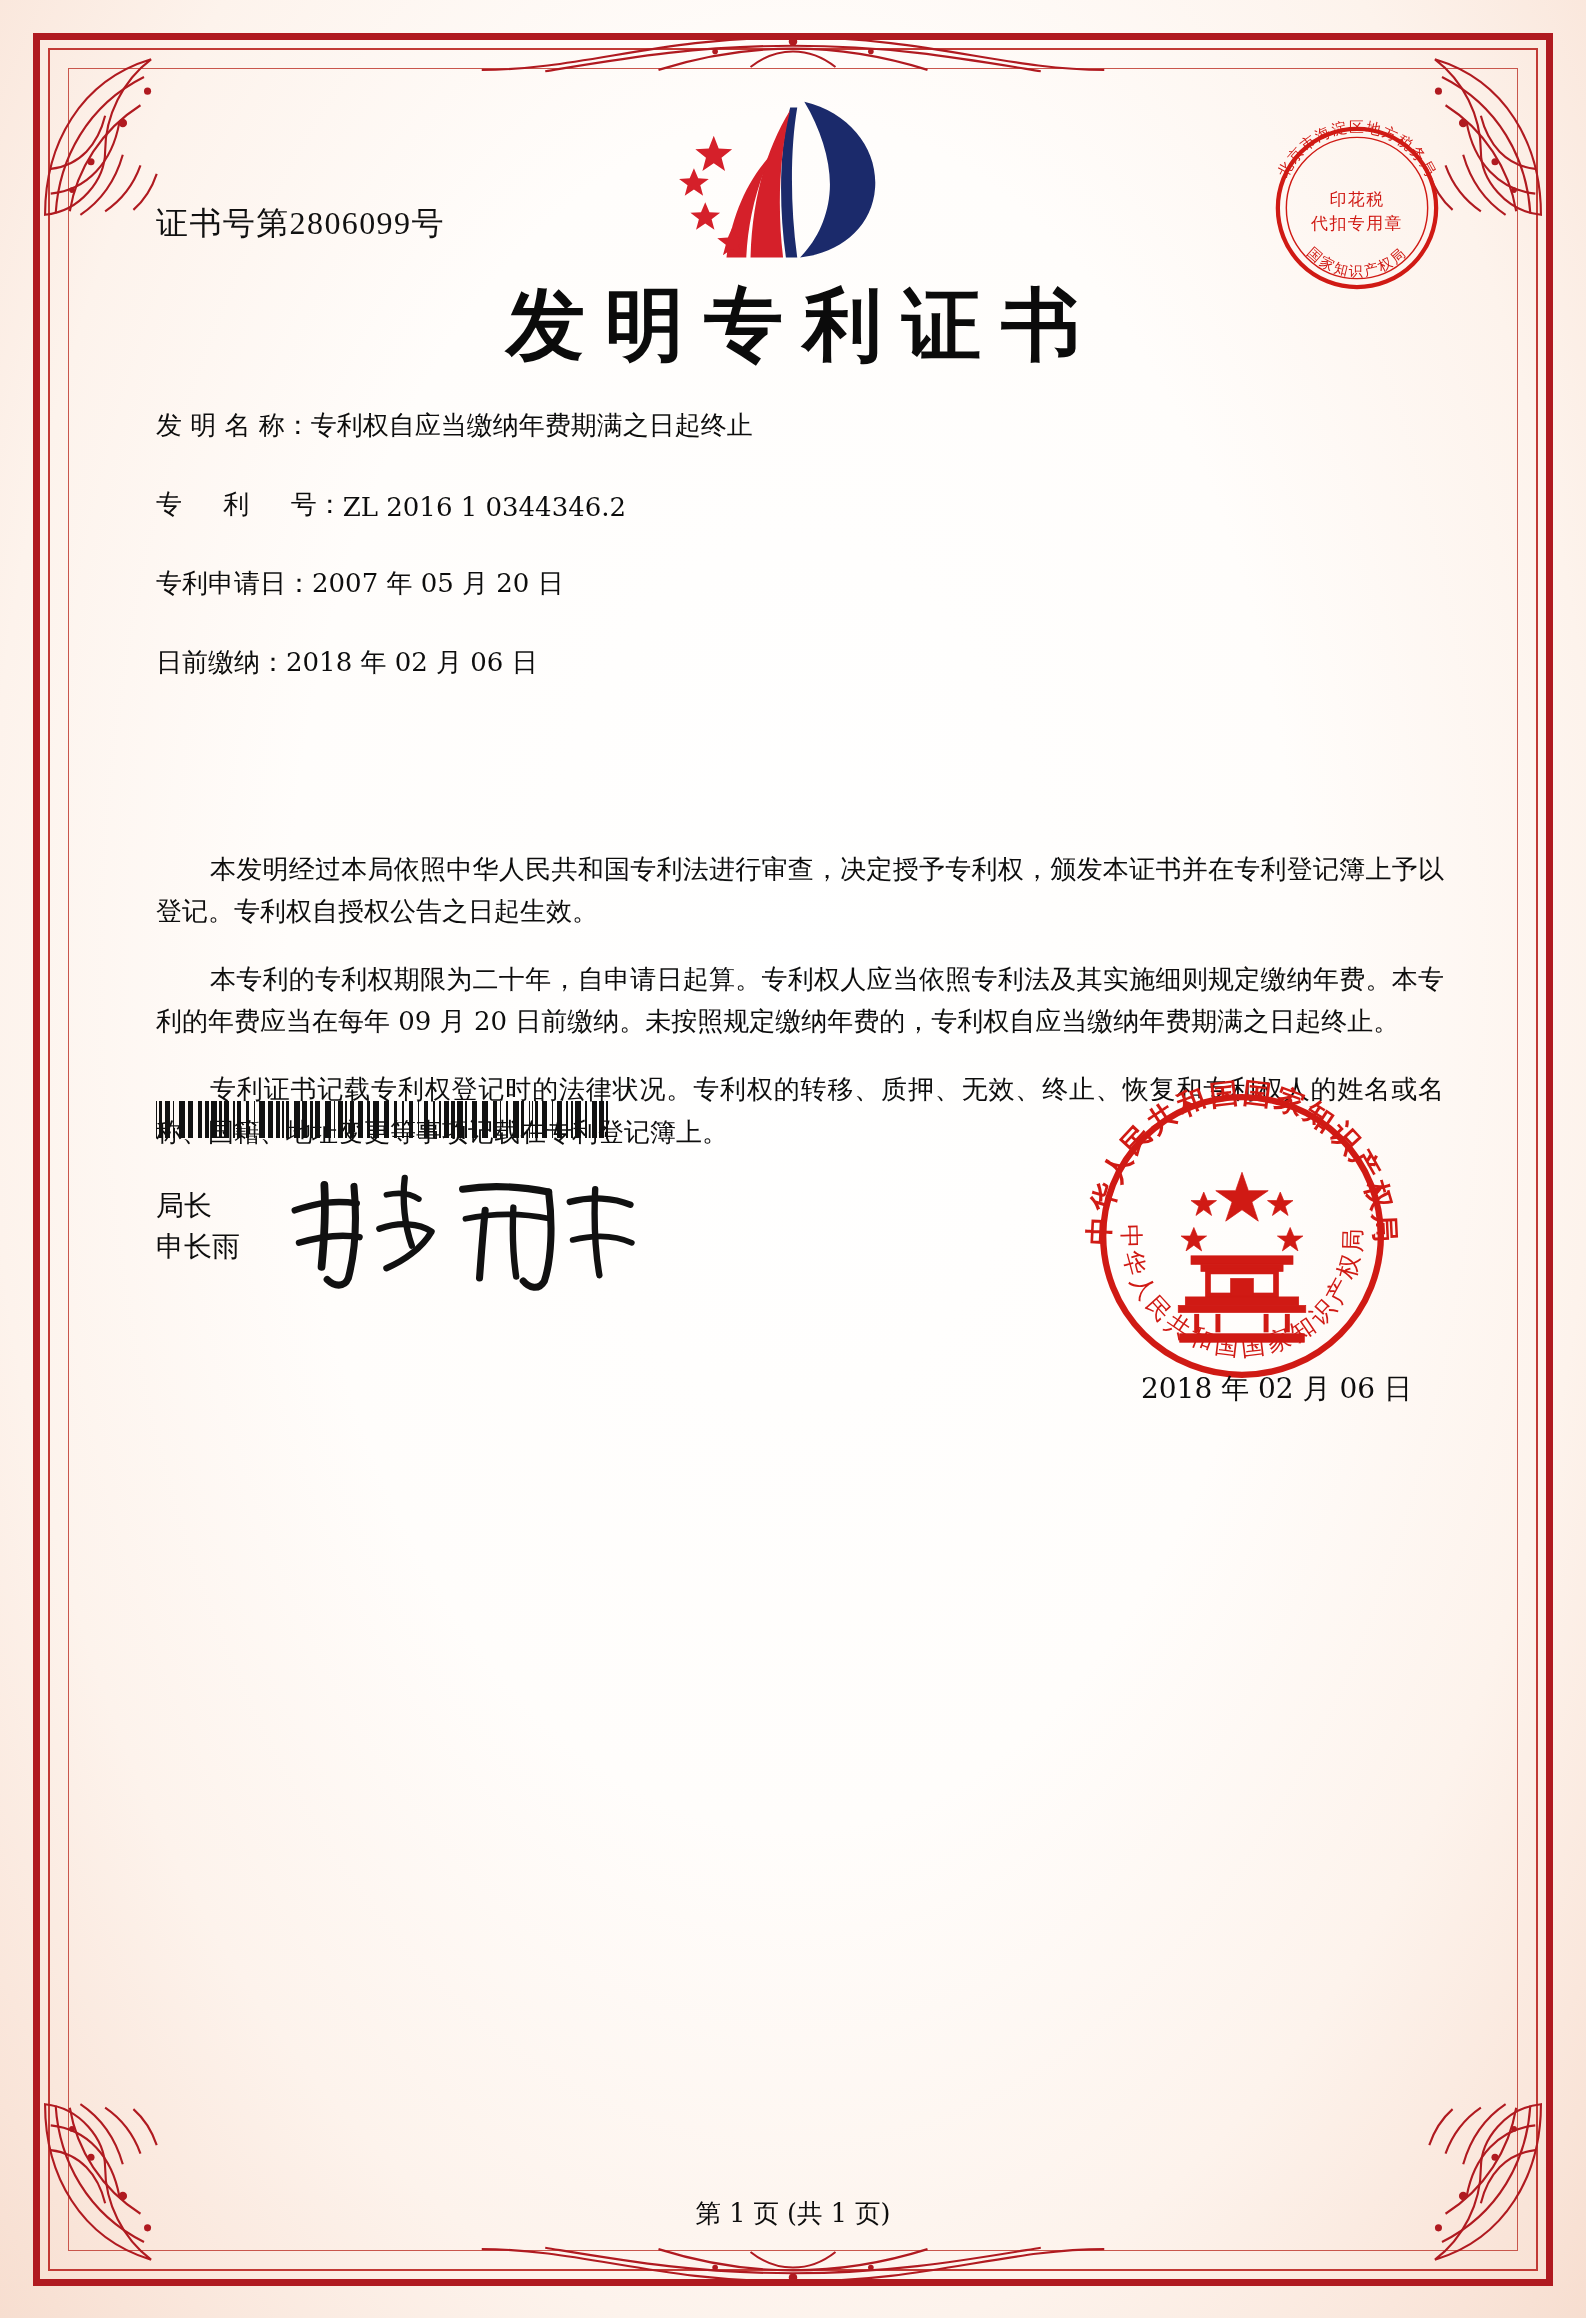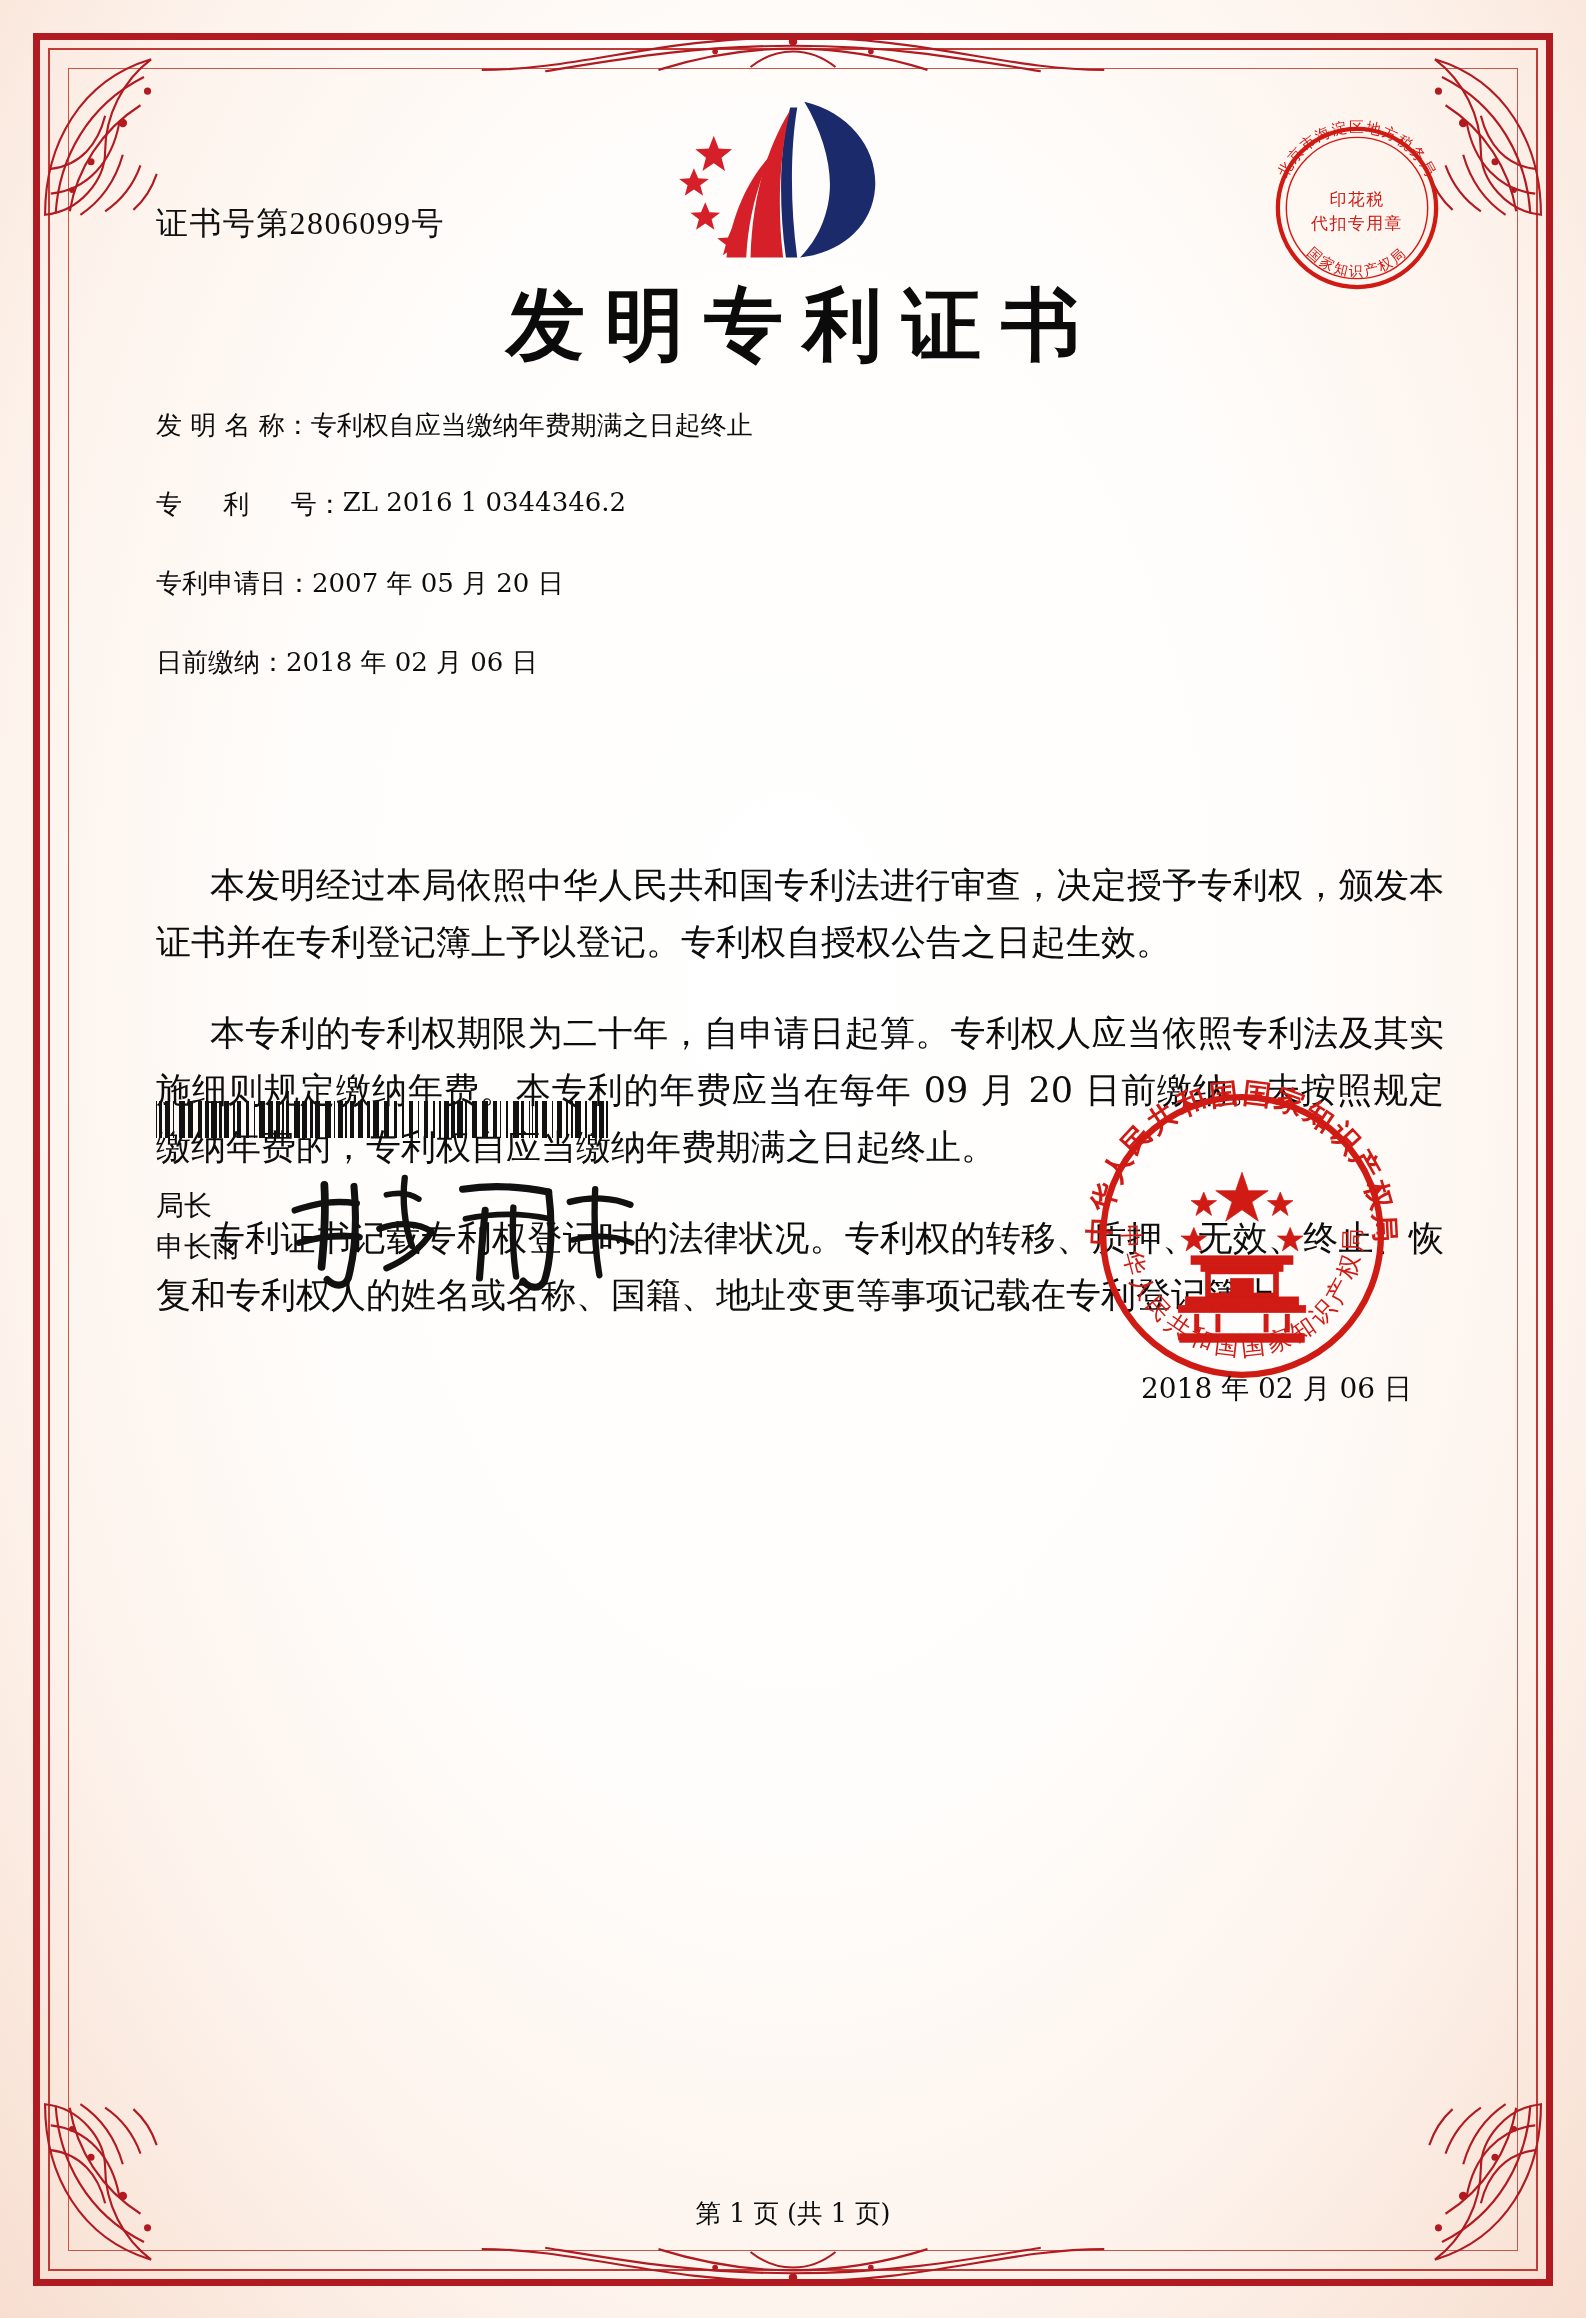--- a/index.html
+++ b/index.html
@@ -126,41 +126,41 @@
 
   
   .fields {
     position: absolute;
     left: 88px;
     right: 57px;
     top: 340px;
   }
   .field-row {
     display: flex;
-    align-items: flex-start;
+    align-items: flex-end;
     margin-bottom: 44px;
     font-size: 26px;
     color: #0d0d0d;
     font-family: "DejaVu Serif", "Liberation Serif", serif;
   }
   .field-label {
     white-space: pre;
     flex: none;
   }
   .field-value {
     white-space: pre;
   }
 
   
   .paras {
     position: absolute;
     left: 88px;
     right: 74px;
     top: 754px;
-    font-size: 35px;
+    font-size: 26px;
     line-height: 1.62;
     color: #0d0d0d;
     font-family: "DejaVu Serif", "Liberation Serif", serif;
     text-align: justify;
   }
   .para {
     text-indent: 54px;
     margin-bottom: 1.4px;
   }
 

